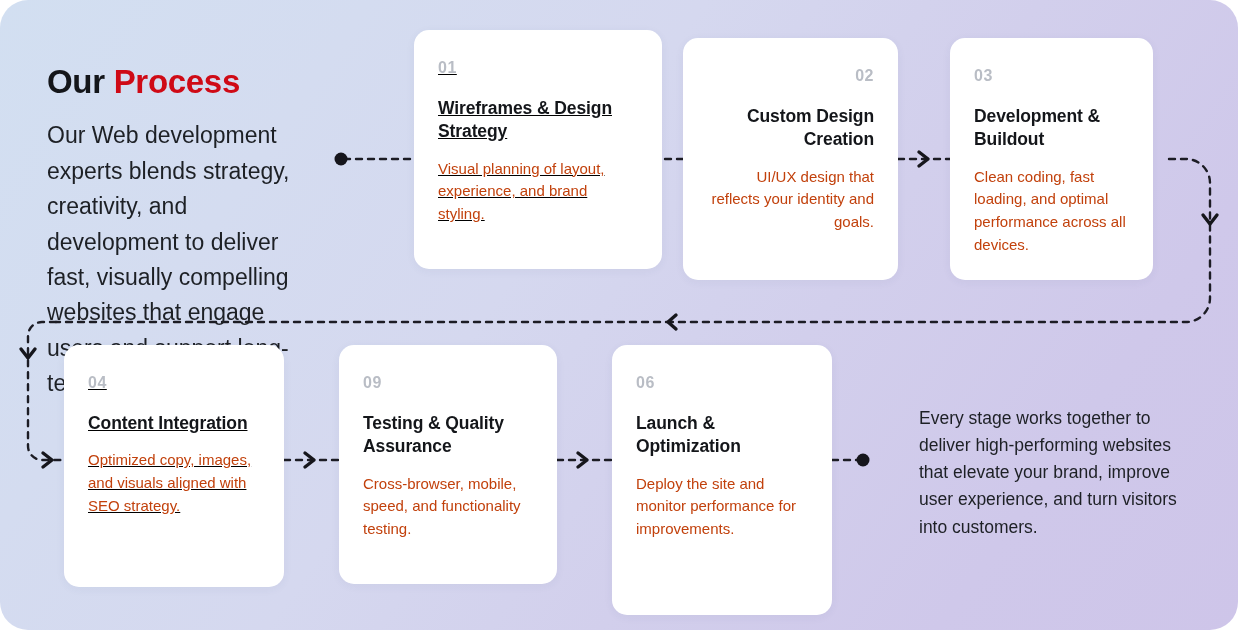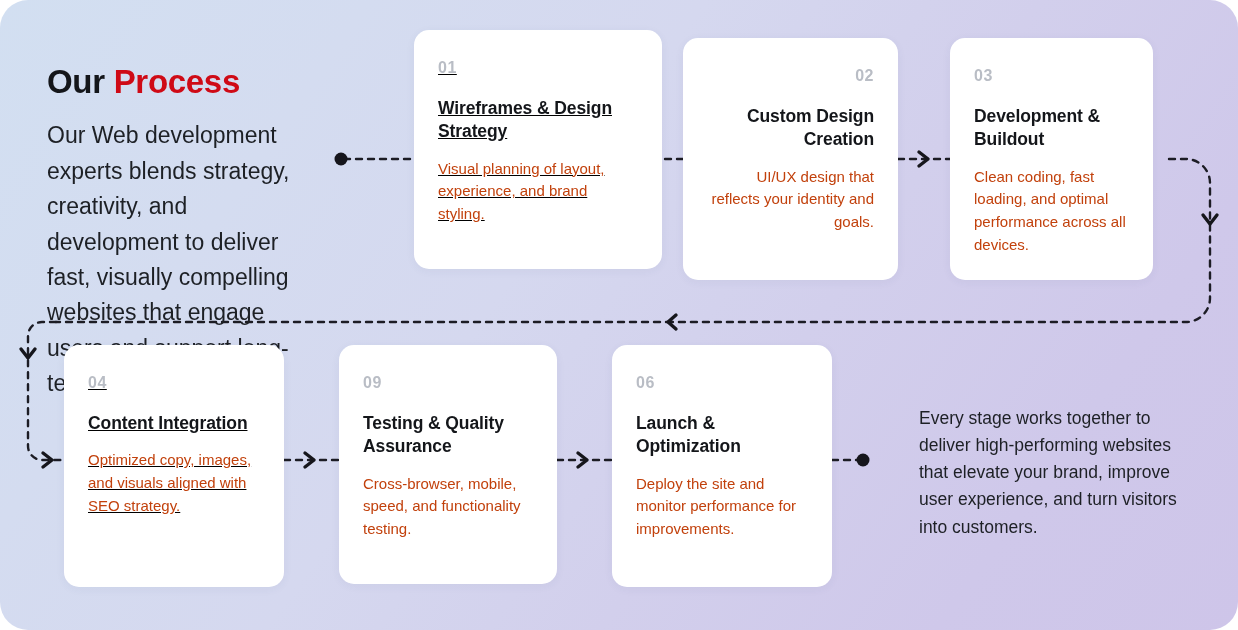--- a/index.html
+++ b/index.html
@@ -50,21 +50,21 @@
     font-size:15px;font-weight:400;color:#c2410c;line-height:1.52;
   }
 
   
   #card-1{left:414px;top:30px;width:248px;height:239px;text-decoration:underline;}
   #card-2{left:683px;top:38px;width:215px;height:242px;text-align:right;}
   #card-3{left:950px;top:38px;width:203px;height:242px;}
   
   #card-4{left:64px;top:345px;width:220px;height:242px;text-decoration:underline;}
   #card-5{left:339px;top:345px;width:218px;height:239px;}
-  #card-6{left:612px;top:345px;width:220px;height:242px;}
+  #card-6{left:612px;top:345px;width:220px;height:270px;}
 
   
   .outro{
     position:absolute;left:919px;top:405px;width:268px;
     font-size:17.5px;line-height:1.55;font-weight:500;color:#1d2025;
   }
 </style>
 </head>
 <body>
 

